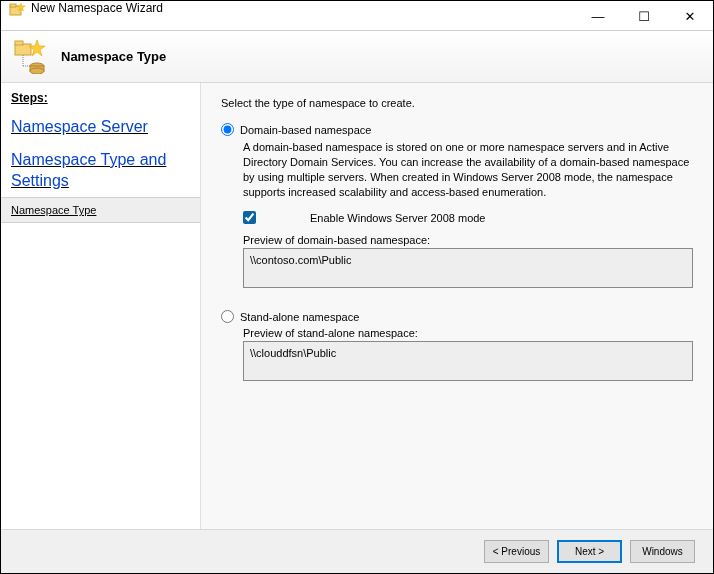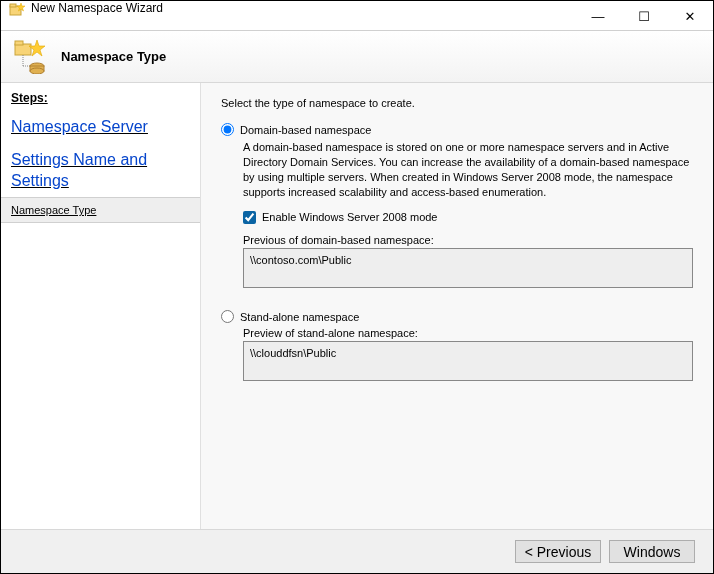--- a/index.html
+++ b/index.html
@@ -25,30 +25,30 @@
   .sidebar .step-current { font-size:11px; padding:6px 10px; background:#eeeeee; color:#000; border-top:1px solid #d0d0d0; border-bottom:1px solid #d0d0d0;}
   .sidebar .step-plain { color:#000; }
 
   .content { flex:1; background:#f8f8f8; padding: 14px 20px 10px 20px; font-size:11px; color:#000; overflow:auto;}
   .content .intro { margin-bottom: 14px; }
 
   .radio-row { display:flex; align-items:flex-end; margin-top:6px; }
   .radio-row input[type=radio] { margin-right:6px; }
   .option-body { margin:4px 0 0 22px; }
   .option-desc { line-height:1.35; margin-bottom:12px;}
-  .cb-row { display:flex; margin: 6px 0 10px 0;}
+  .cb-row { display:flex; align-items:center; margin: 6px 0 10px 0; gap: 48px;}
   .cb-row input { accent-color:#0a64a4; margin-right:6px;}
   .preview-lbl { margin-bottom:2px;}
   .preview-box { width: 470px; max-width:100%; background:#eeeeee; border:1px solid #888; padding:4px 6px; font-size:11px; height:40px; line-height:14px;}
 
   .section2 { margin-top: 22px; }
 
   
   .footer { height:44px; background:#f0f0f0; border-top:1px solid #d8d8d8; display:flex; align-items:center; justify-content:flex-end; padding-right:18px; gap:8px;}
-  .footer button { width:86px; height:23px; font-size:14px; background:#e1e1e1; border:1px solid #adadad;}
+  .footer button { width:65px; height:23px; font-size:10px; background:#e1e1e1; border:1px solid #adadad;}
   .footer button.primary { border:2px solid #0078d7; background:#e1e1e1;}
 </style>
 </head>
 <body>
 
 <div class="titlebar">
   <span class="icon">
     <svg width="16" height="16">
         <rect x="1" y="5" width="11" height="9" fill="#f8d477" stroke="#c9a43a"></rect>
         <rect x="1" y="3" width="6" height="3" fill="#f8d477" stroke="#c9a43a"></rect>
@@ -76,50 +76,51 @@
       <ellipse cx="24" cy="31" rx="7" ry="3" fill="#e0b050" stroke="#b08030"></ellipse>
     </svg>
   </span>
   <h1>Namespace Type</h1>
 </div>
 
 <div class="main">
   <div class="sidebar">
     <div class="steps-hdr">Steps:</div>
     <a href="#">Namespace Server</a>
-    <a href="#">Settings Name and Settings</a>
+    <a href="#">Namespace Type and Settings</a>
     <div class="step-current">Namespace Type</div>
   </div>
 
   <div class="content">
     <div class="intro">Select the type of namespace to create.</div>
 
     <div class="radio-row">
       <input type="radio" name="nstype" checked="" style="">
       <label>Domain-based namespace</label>
     </div>
     <div class="option-body">
       <div class="option-desc">A domain-based namespace is stored on one or more namespace servers and in Active Directory Domain Services. You can increase the availability of a domain-based namespace by using multiple servers. When created in Windows Server 2008 mode, the namespace supports increased scalability and access-based enumeration.</div>
       <div class="cb-row">
         <input type="checkbox" checked="" style="">
         <label>Enable Windows Server 2008 mode</label>
       </div>
-      <div class="preview-lbl">Previous of domain-based namespace:</div>
+      <div class="preview-lbl">Preview of domain-based namespace:</div>
       <div class="preview-box">\\contoso.com\Public</div>
     </div>
 
     <div class="section2">
       <div class="radio-row">
         <input type="radio" name="nstype" style="">
         <label>Stand-alone namespace</label>
       </div>
       <div class="option-body">
         <div class="preview-lbl">Preview of stand-alone namespace:</div>
         <div class="preview-box">\\clouddfsn\Public</div>
       </div>
     </div>
   </div>
 </div>
 
 <div class="footer">
   <button>&lt; Previous</button>
+  <button class="primary">Next &gt;</button>
   <button>Windows</button>
 </div>
 
 </body></html>

